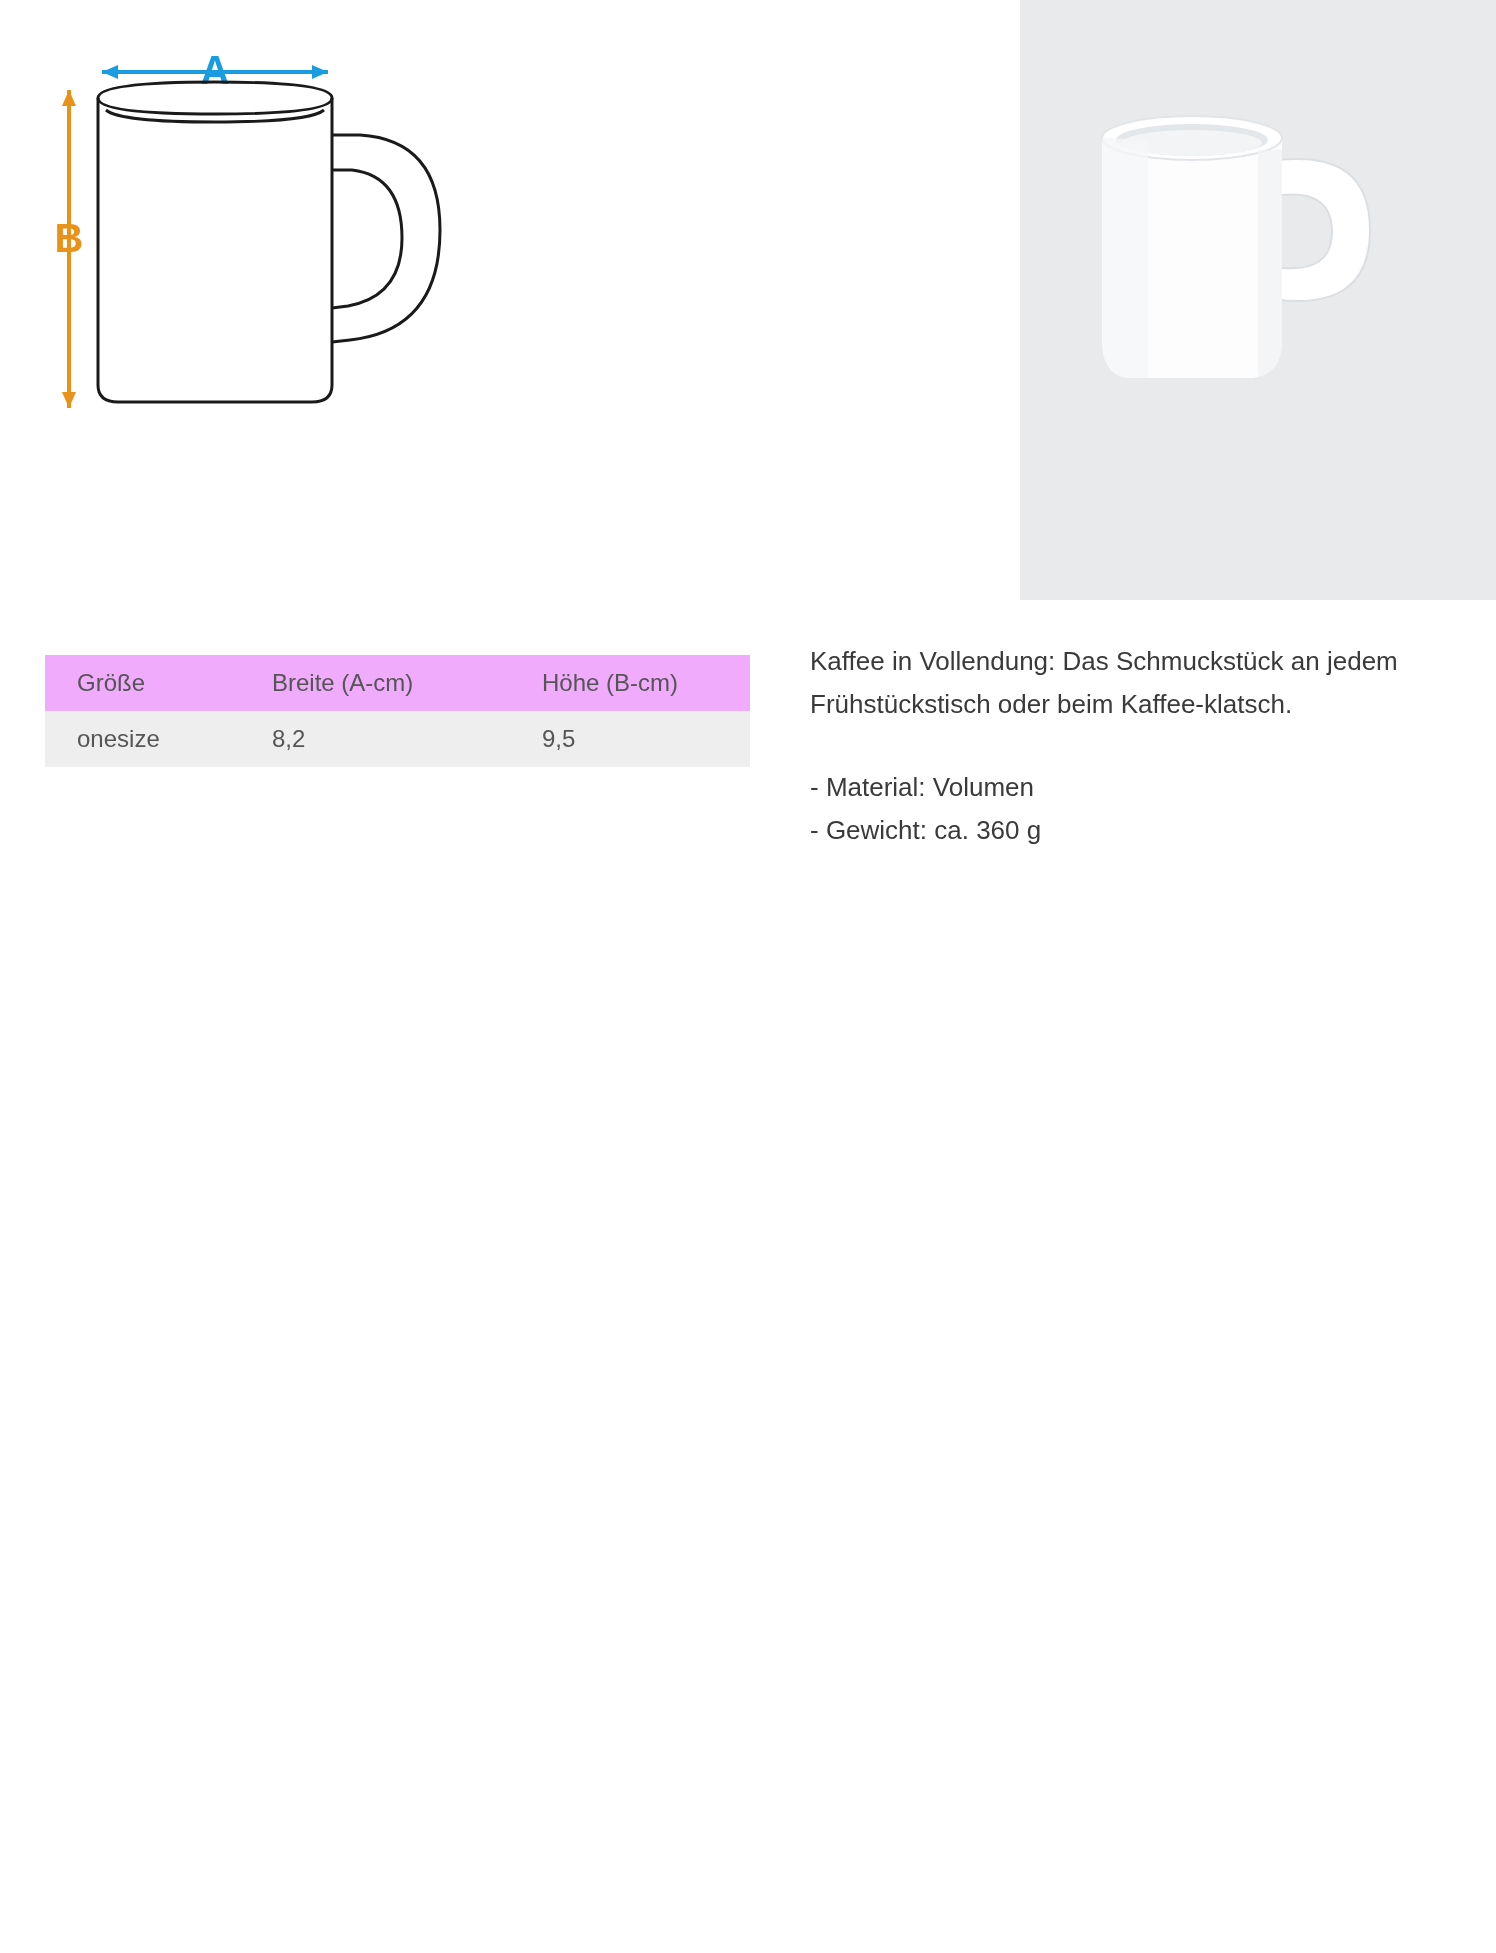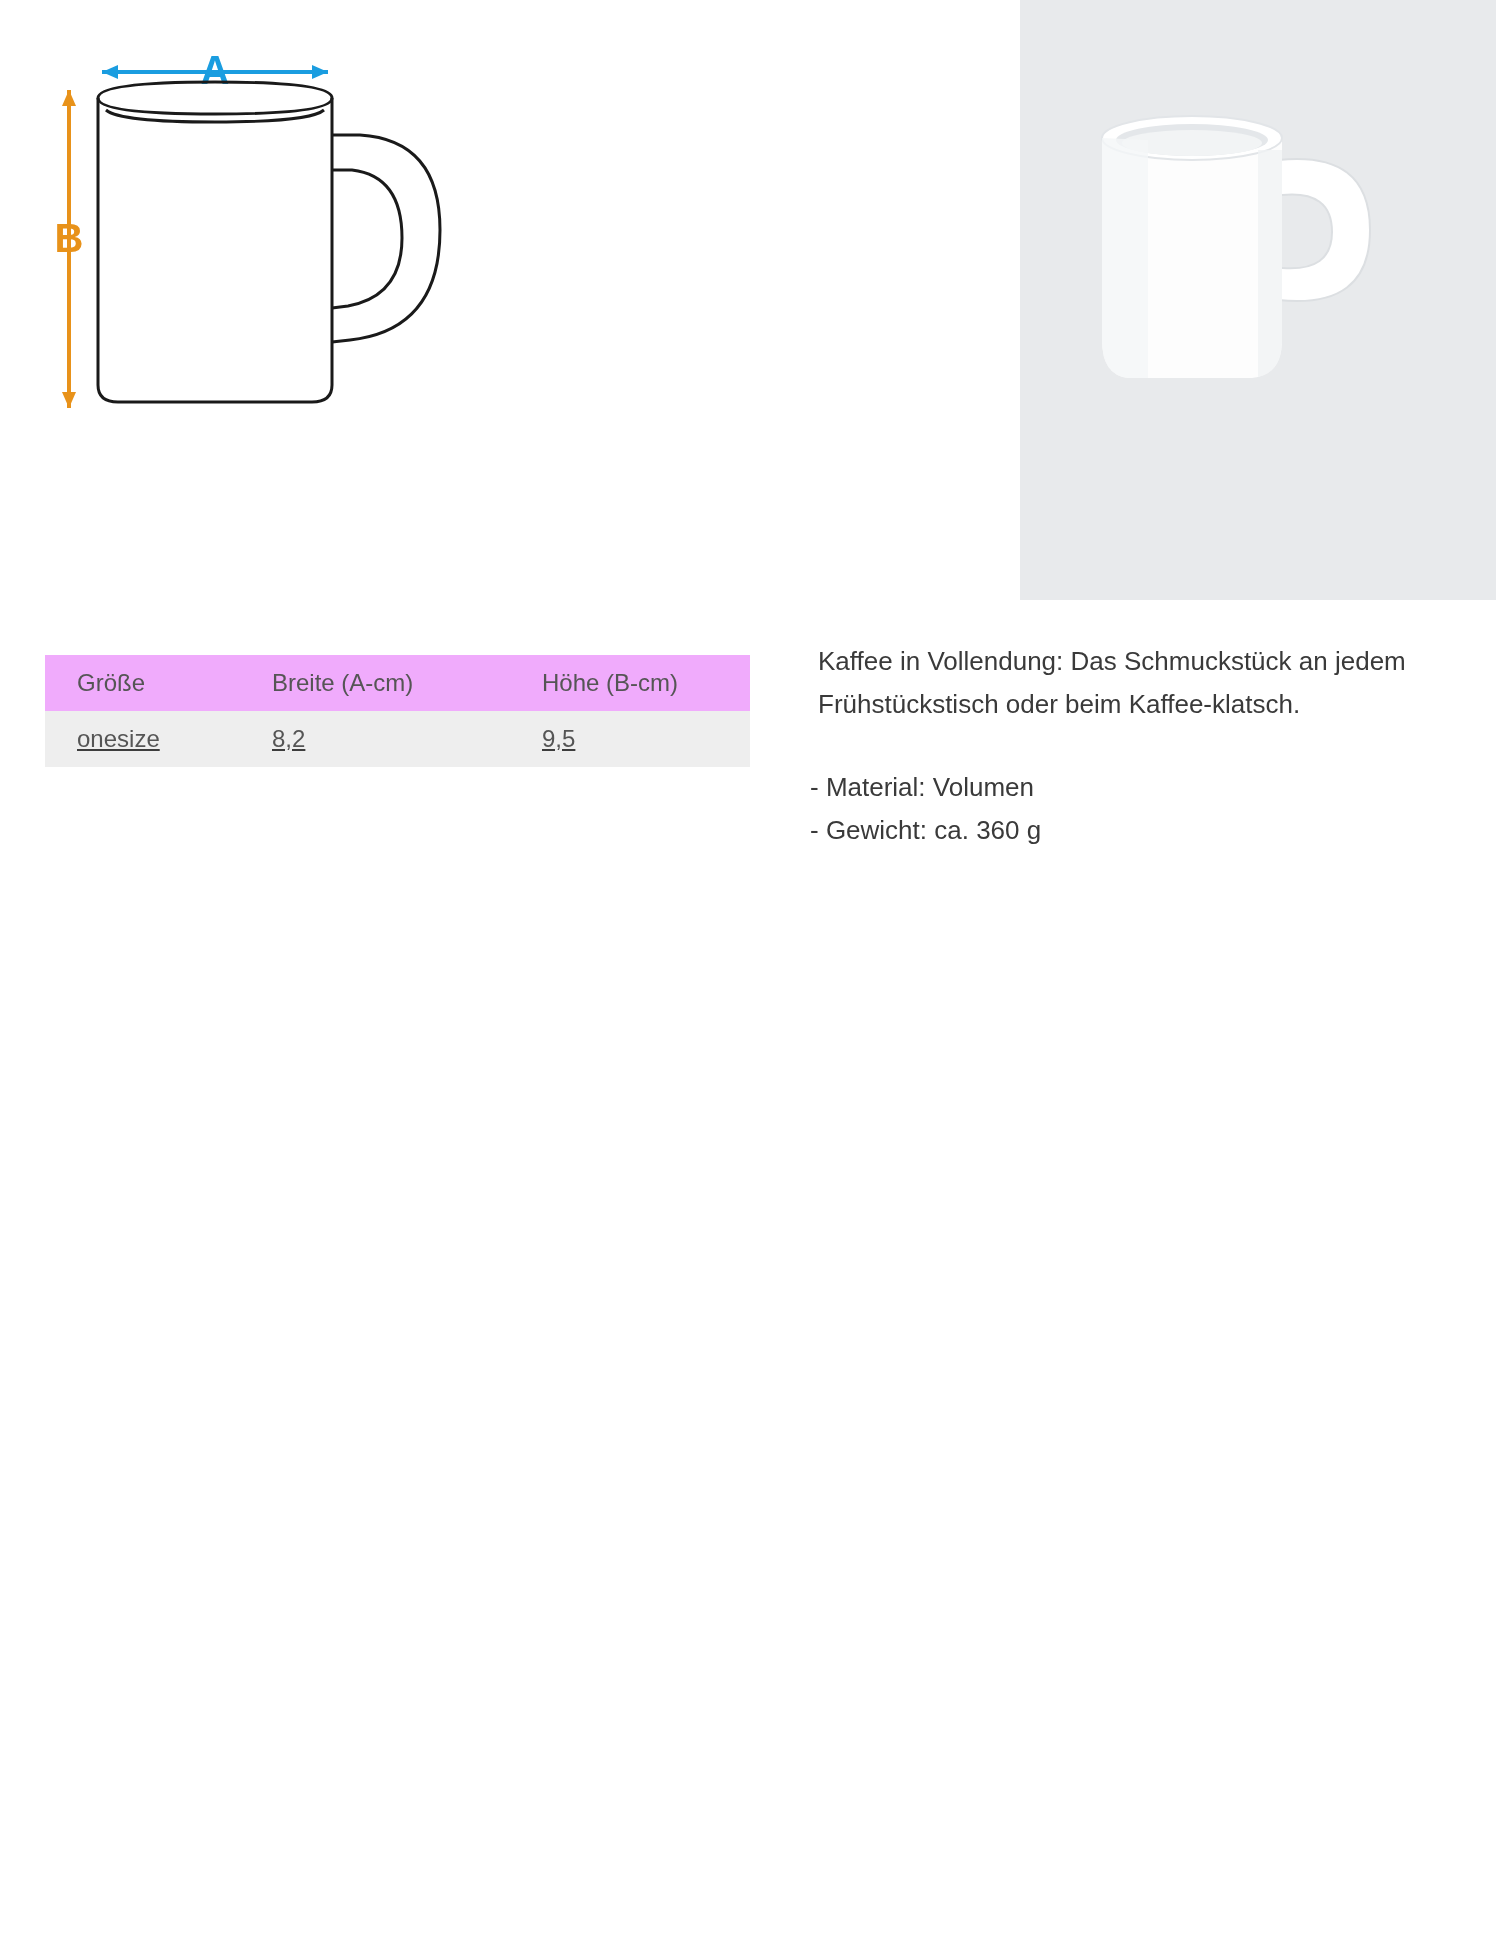--- a/index.html
+++ b/index.html
@@ -55,36 +55,36 @@
     border-collapse: collapse;
     font-size: 24px;
   }
   .size-table th, .size-table td {
     text-align: left;
     font-weight: normal;
     color: #555555;
     padding: 14px 0 14px 32px;
   }
   .size-table thead tr { background: #f0abfc; }
-  .size-table tbody tr { background: #eeeeee; text-decoration: underline; }
+  .size-table tbody tr { background: #eeeeee; }
   .size-table col.c1 { width: 195px; }
   .size-table col.c2 { width: 270px; }
   .size-table col.c3 { width: 240px; }
 
   
   .description {
     position: absolute;
     left: 810px;
     top: 640px;
     width: 640px;
     font-size: 26px;
     line-height: 43px;
     color: #3a3a3a;
   }
-  .description p { margin: 0 0 40px 8px; }
+  .description p { margin: 0 0 40px 0; }
   .description .bullets div { white-space: nowrap; }
 </style>
 </head>
 <body>
 
 <div class="top-area">
 
   <div class="diagram">
     <svg width="560" height="450" viewBox="0 0 560 450">
 

